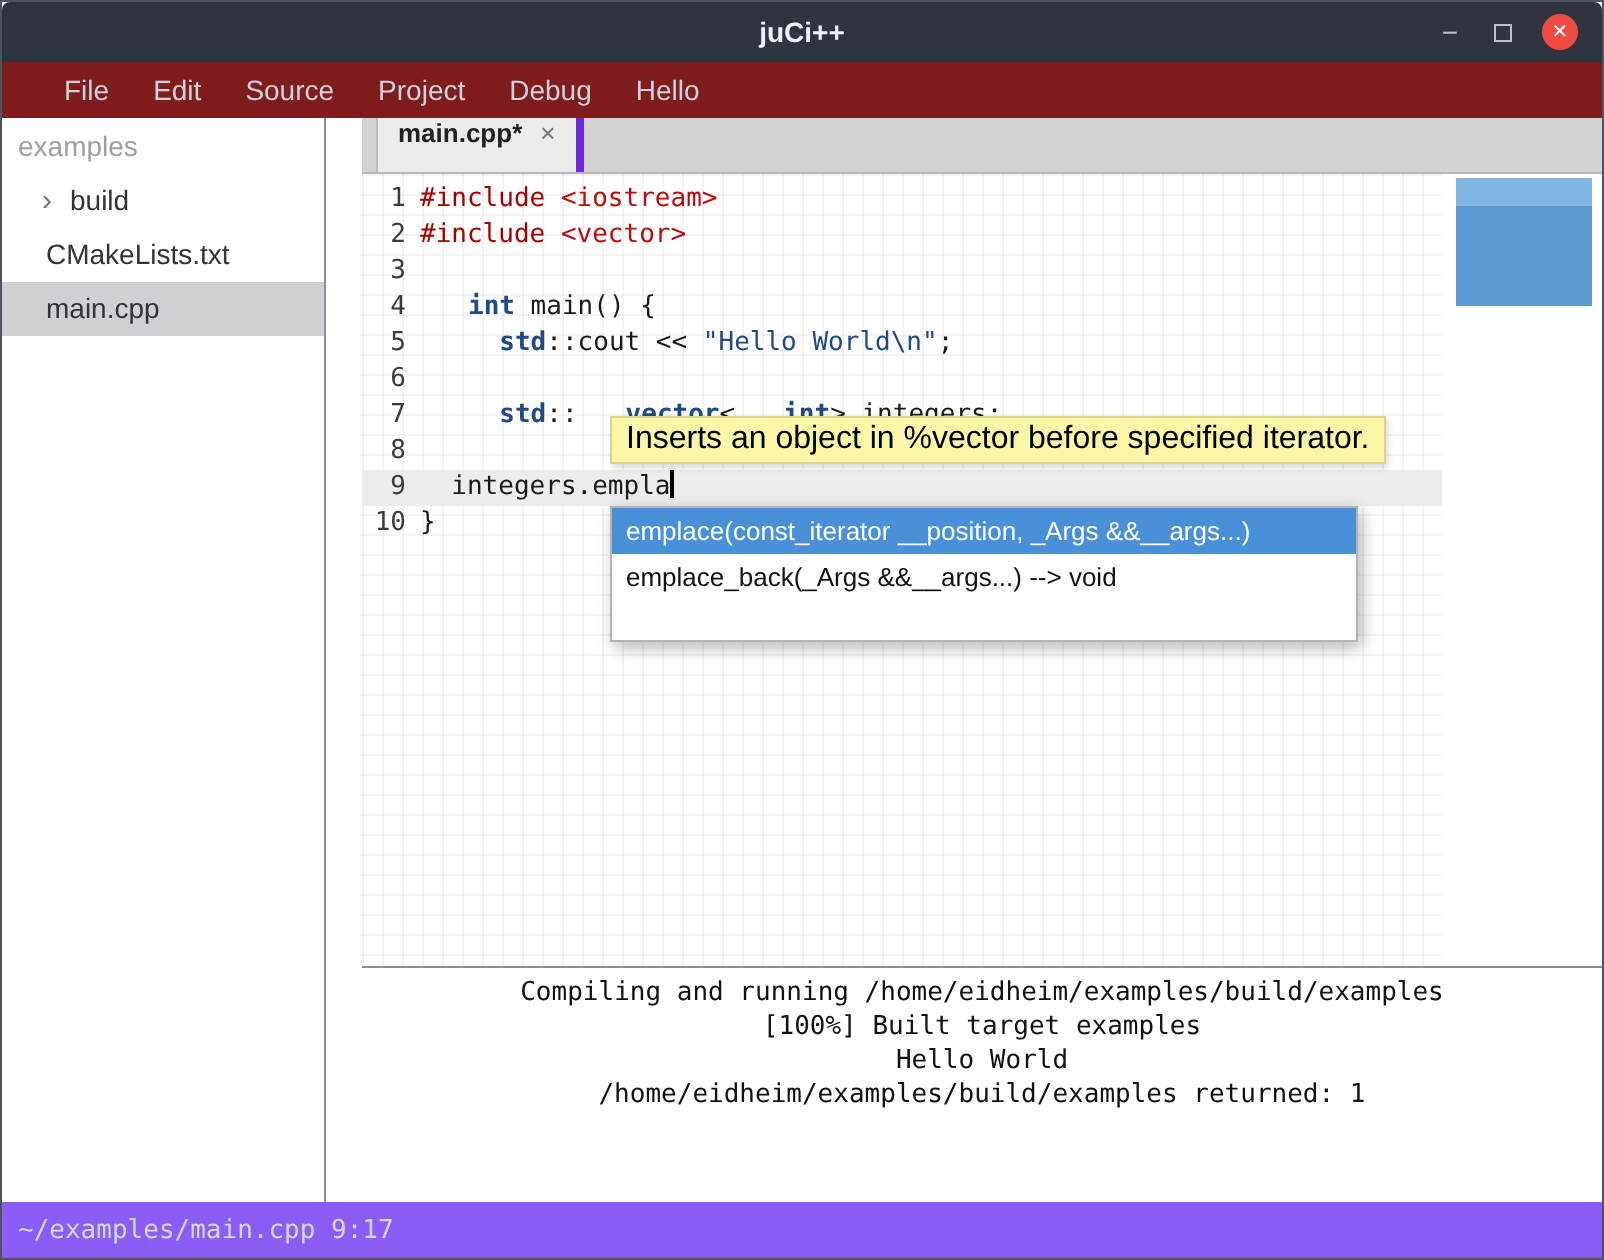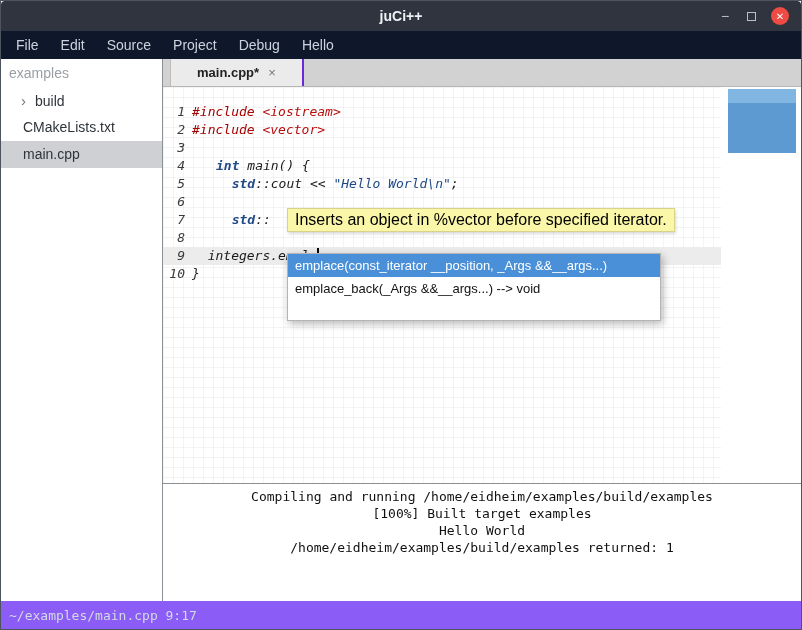--- a/index.html
+++ b/index.html
@@ -9,47 +9,47 @@
 
   
   .titlebar { height:30px; background:#2f343f; display:flex; align-items:center; position:relative; flex:none; border-radius:4px 4px 0 0; }
   .title { position:absolute; left:0; right:0; text-align:center; color:#eef1f5; font-size:14px; font-weight:600; }
   .controls { margin-left:auto; display:flex; align-items:center; gap:15px; padding-right:12px; z-index:1; }
   .ctrl-min { color:#b9c0cc; font-size:14px; width:14px; text-align:center; line-height:14px; }
   .ctrl-max { width:9px; height:9px; border:1px solid #b9c0cc; display:inline-block; }
   .ctrl-close { width:18px; height:18px; border-radius:50%; background:#ee4b45; color:#fff; font-size:10px; display:flex; align-items:center; justify-content:center; }
 
   
-  .menubar { height:28px; background:#0f172a; display:flex; align-items:flex-end; padding-left:4px; flex:none; }
+  .menubar { height:28px; background:#7f1d1d; display:flex; align-items:flex-end; padding-left:20px; flex:none; }
   .menu-item { color:#ccd3de; font-size:14px; padding:0 11px; height:28px; line-height:28px; }
 
   
-  .content { flex:1; display:flex; min-height:0; }
+  .content { flex:1; display:flex; min-height:0;gap:18px; }
   .sidebar { width:162px; flex:none; background:#fff; border-right:1px solid #8c9196; overflow:hidden; }
   .sidebar-header { color:#9aa0a6; font-size:14px; padding:6px 8px; height:28px; }
   .tree-item { height:27px; line-height:27px; font-size:14px; color:#2f343a; padding-left:20px; white-space:nowrap; }
   .tree-item.file { padding-left:22px; }
   .tree-item.selected { background:#cfd0d3; }
   .expander { display:inline-block; width:14px; color:#6f7680; font-size:15px; }
 
   .main { flex:1; display:flex; flex-direction:column; min-width:0; }
 
   
   .tabbar { height:28px; background:#d2d2d2; border-bottom:1px solid #b6b6b6; display:flex; align-items:stretch; padding-left:7px; flex:none; }
-  .tab { background:#ebebeb; display:flex; align-items:center; padding:0 26px; border-left:1px solid #bdbdbd; border-right:2px solid #6d28d9; gap:9px; }
+  .tab { background:#ebebeb; display:flex; align-items:flex-start; padding:0 10px; border-left:1px solid #bdbdbd; border-right:4px solid #6d28d9; gap:9px; }
   .tab-label { font-size:13px; font-weight:bold; color:#222; }
   .tab-close { color:#777; font-size:13px; }
 
   
   .editor { height:396px; position:relative; background:#fff; flex:none; }
-  .code-area { position:absolute; left:0; top:0; bottom:0; right:80px; padding-top:16px;
+  .code-area { position:absolute; left:0; top:0; bottom:0; right:80px; padding-top:4px;
     background-image:linear-gradient(to right, rgba(0,0,0,.045) 1px, transparent 1px),
                      linear-gradient(to bottom, rgba(0,0,0,.045) 1px, transparent 1px);
     background-size:10px 10px;
-    font-family:"DejaVu Sans Mono", monospace; font-size:13px;font-style:italic; }
+    font-family:"DejaVu Sans Mono", monospace; font-size:13px; }
   .line { height:18px; line-height:18px; white-space:pre; }
   .line.current { background:#ececec; }
   .gutter { display:inline-block; width:22px; text-align:right; margin-right:7px; color:#3b3b3b; }
   .c-p { color:#a40000; }
   .c-h { color:#b80d0d; }
   .c-k { color:#204a87; font-weight:bold;margin-left:24px; }
   .c-s { color:#204a87; }
   .c-t { color:#1a1a1a; }
   .caret { display:inline-block; width:2px; height:14px; background:#000; vertical-align:-2px; }
 

